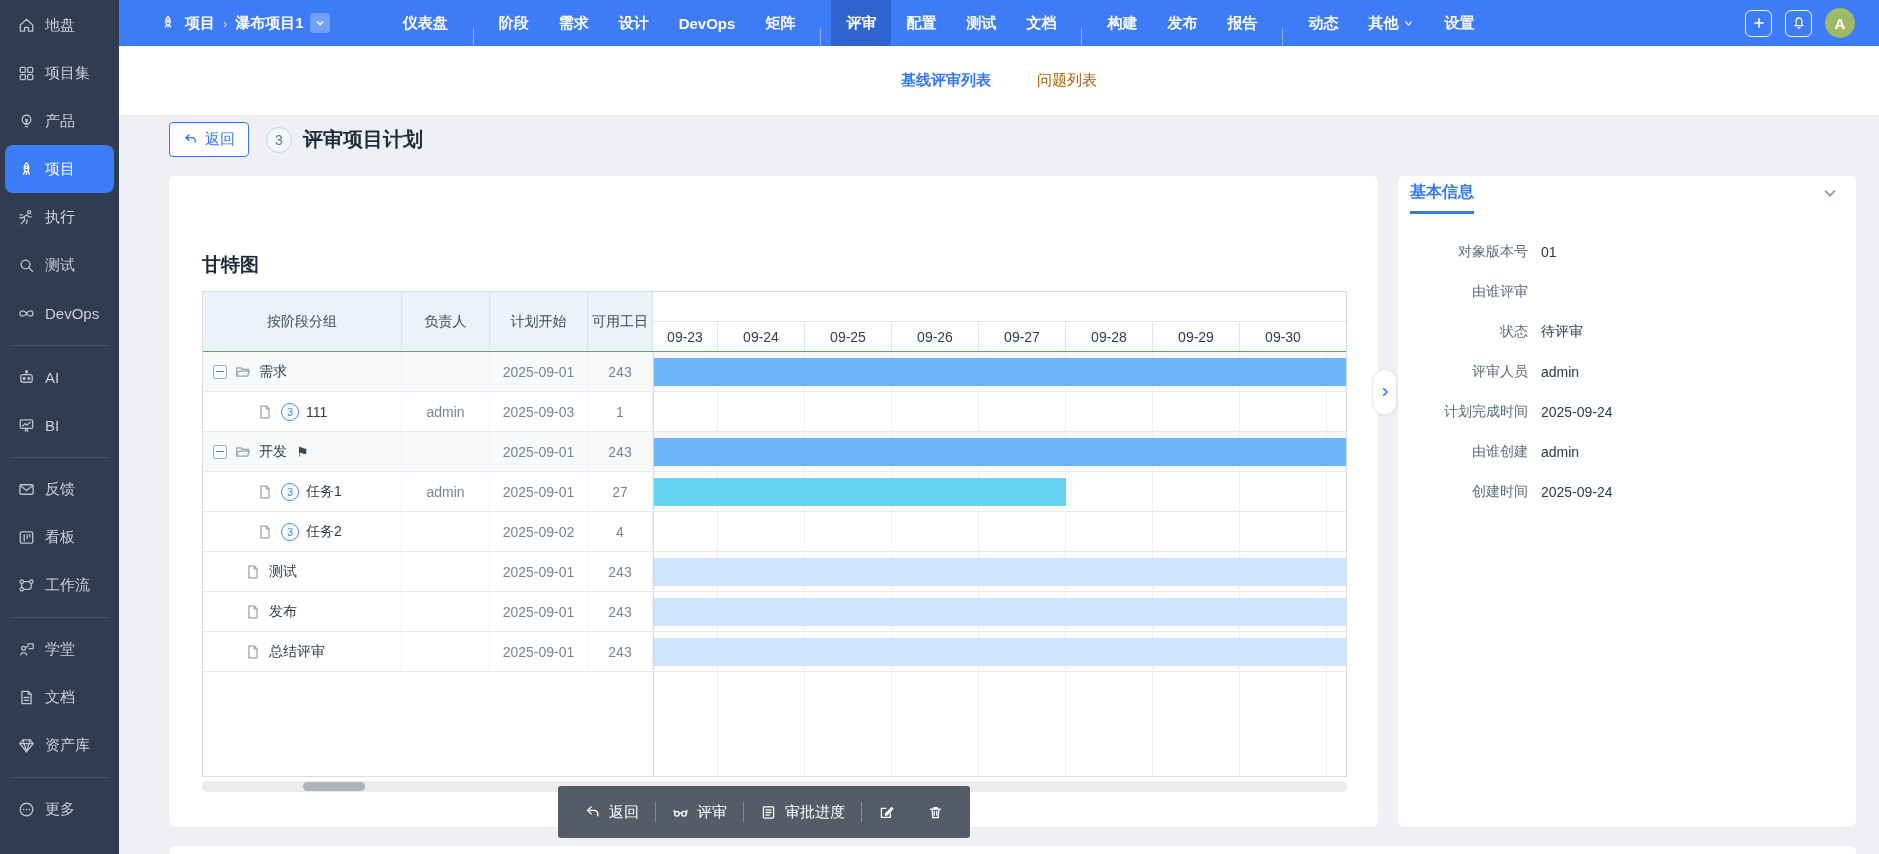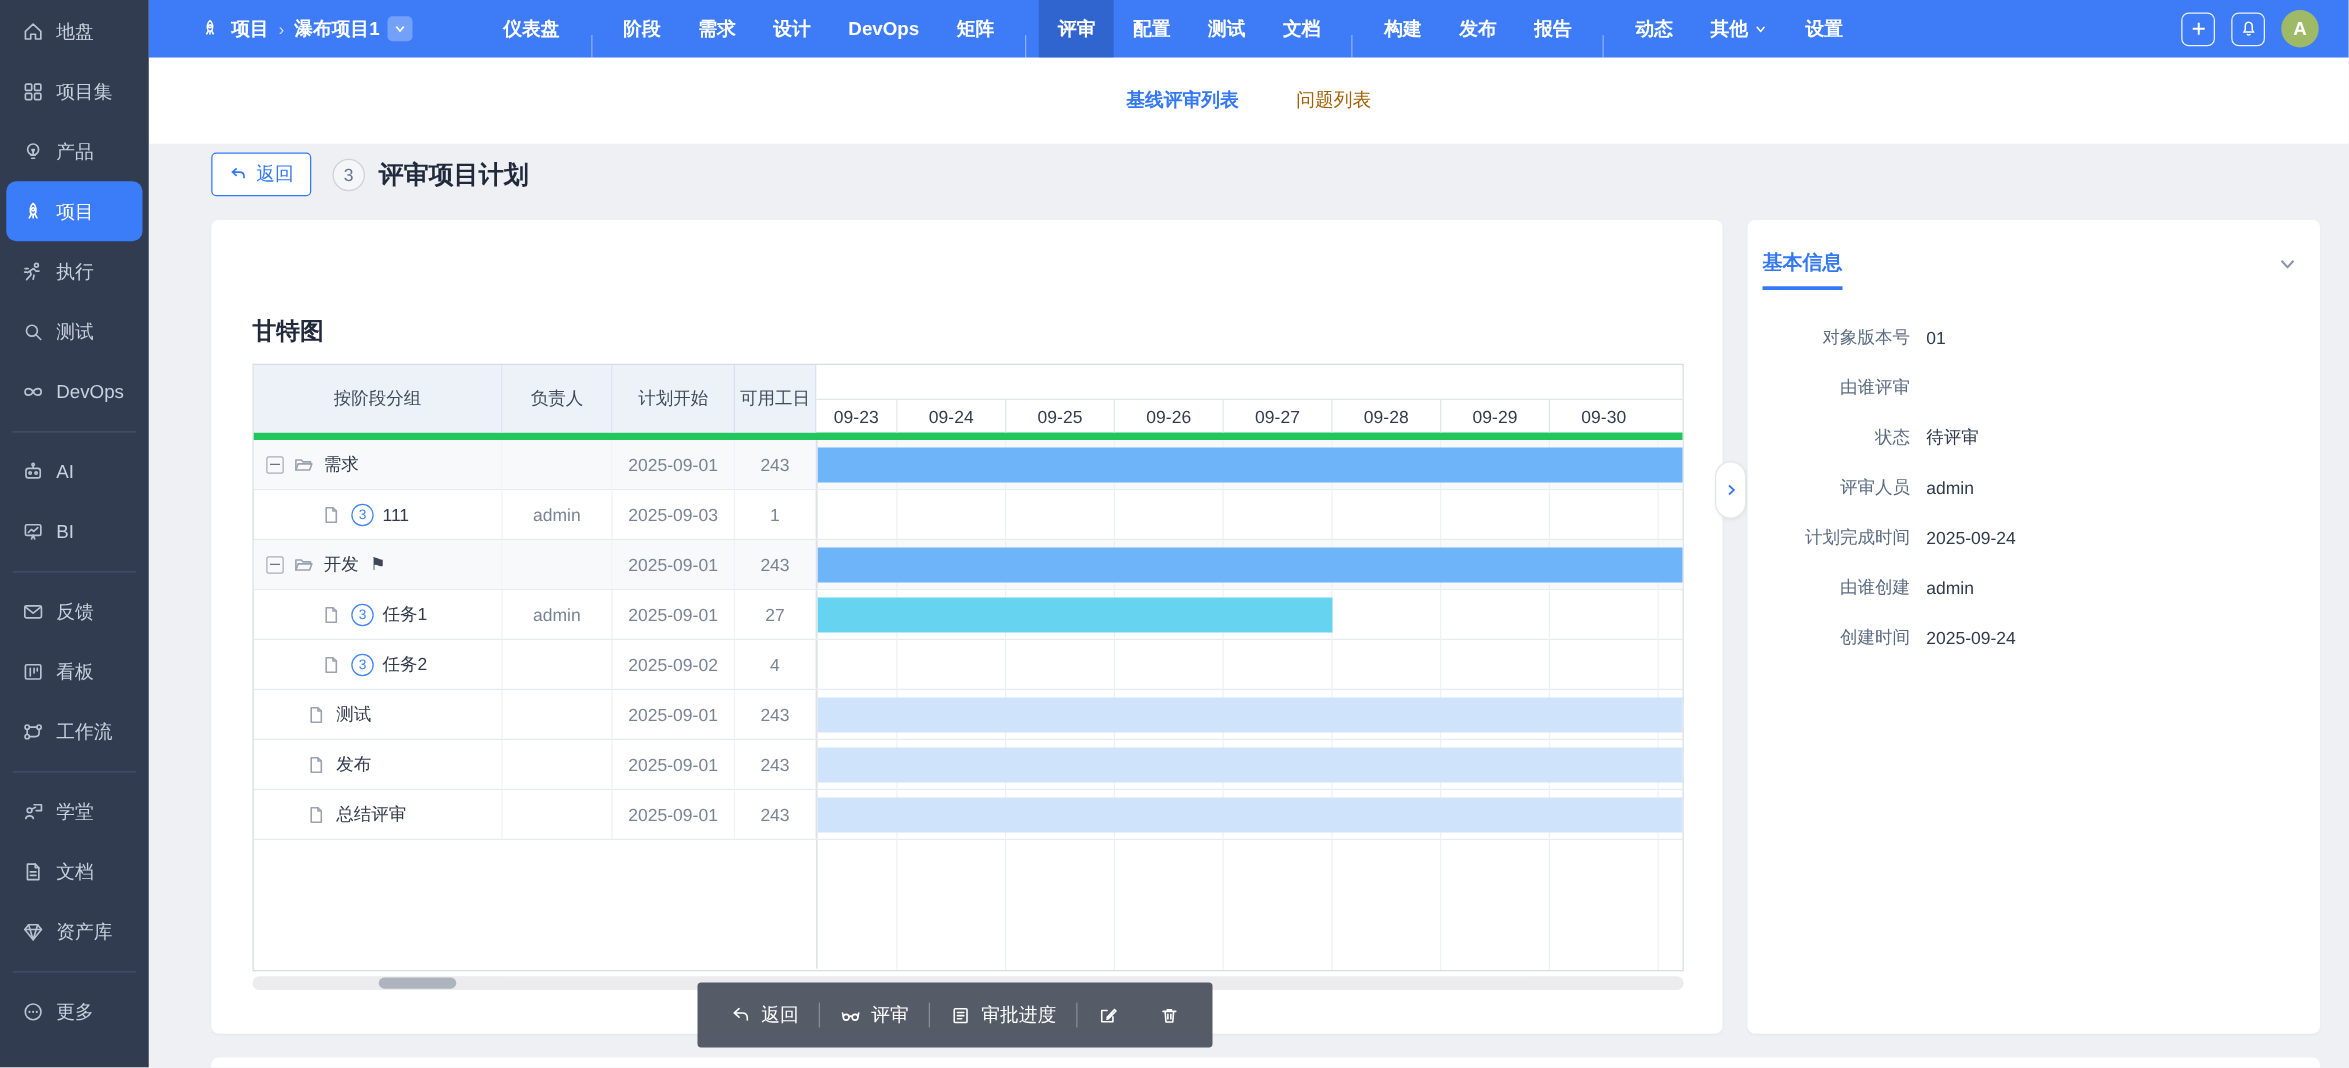--- a/index.html
+++ b/index.html
@@ -48,21 +48,21 @@
 
   
   #main-card { position:absolute; left:169px; top:176px; width:1209px; height:651px; background:#fff; border-radius:6px; box-shadow:0 1px 2px rgba(0,0,0,.04); z-index:1; }
   #side-panel { position:absolute; left:1398px; top:176px; width:458px; height:651px; background:#fff; border-radius:6px; box-shadow:0 1px 2px rgba(0,0,0,.04); z-index:1; }
   #bottom-strip { position:absolute; left:169px; top:846px; width:1687px; height:10px; background:#fff; border-radius:6px 6px 0 0; }
 
   #gantt-title { position:absolute; left:33px; top:76px; font-size:19px; font-weight:bold; color:#202a3c; }
 
   
   #gtable { position:absolute; left:33px; top:115px; width:1145px; height:486px; border:1px solid #d8dce2; font-size:14px; }
-  #ghead { display:flex; height:60px; border-bottom:6px solid #22c55e; }
+  #ghead { display:flex; height:60px; border-bottom:1px solid #22c55e; }
   .h-left { background:#edf1f8; display:flex; align-items:center; justify-content:center; color:#3f4a5a; border-right:1px solid #dde2ea; flex:none; }
   #ghead-gantt { flex:1; display:flex; flex-direction:column; }
   #ghead-top { height:30px; }
   #ghead-dates { height:30px; display:flex; border-top:1px solid #e2e6ec; }
   .d-cell { border-left:1px solid #e2e6ec; display:flex; align-items:center; justify-content:center; color:#333c4c; flex:none; overflow:hidden; }
   .d-cell:first-child { border-left:none; }
   #gbody { position:relative; height:424px; }
   .g-row { display:flex; height:40px; border-bottom:1px solid #e7eaee; }
   .cell { flex:none; display:flex; align-items:center; overflow:hidden; white-space:nowrap; border-right:1px solid #f0f2f5; }
   .c-tree { padding-left:10px; gap:7px; color:#2f3949; }
@@ -83,21 +83,21 @@
   .num-badge { width:18px; height:18px; border-radius:50%; border:1px solid #4285f4; color:#4285f4; font-size:11px; display:flex; align-items:center; justify-content:center; flex:none; }
   .flag { color:#3d4757; font-size:14px; margin-left:2px; }
   .indent-child { width:36px; flex:none; }
   .indent-leaf { width:24px; flex:none; }
 
   
   #hscroll { position:absolute; left:33px; top:605px; width:1145px; height:11px; background:#ececee; border-radius:6px; }
   #hscroll-thumb { position:absolute; left:101px; top:1px; width:62px; height:9px; background:#aeb4bd; border-radius:5px; cursor:pointer; }
 
   
-  #panel-head { display:flex; align-items:flex-start; justify-content:space-between; padding:24px 18px 0 12px; }
+  #panel-head { display:flex; align-items:flex-start; justify-content:space-between; padding:6px 18px 0 12px; }
   #panel-title { font-size:16px; font-weight:bold; color:#3478f6; padding-bottom:8px; border-bottom:3px solid #3478f6; }
   #panel-collapse { width:16px; height:16px; color:#8a94a6; margin-top:3px; cursor:pointer; }
   #panel-fields { margin-top:18px; }
   .p-field { display:flex; align-items:center; height:40px; font-size:14px; }
   .p-label { width:130px; text-align:right; color:#5b6b82; flex:none; }
   .p-value { margin-left:13px; color:#2f3a4c; }
 
   
   #collapse-handle { position:absolute; left:1372px; top:369px; width:25px; height:46px; background:#fff; border:1px solid #e3e6ec; border-radius:13px; display:flex; align-items:center; justify-content:center; z-index:6; cursor:pointer; box-shadow:0 1px 3px rgba(0,0,0,.06); }
   #collapse-handle svg { width:12px; height:12px; color:#3478f6; }

